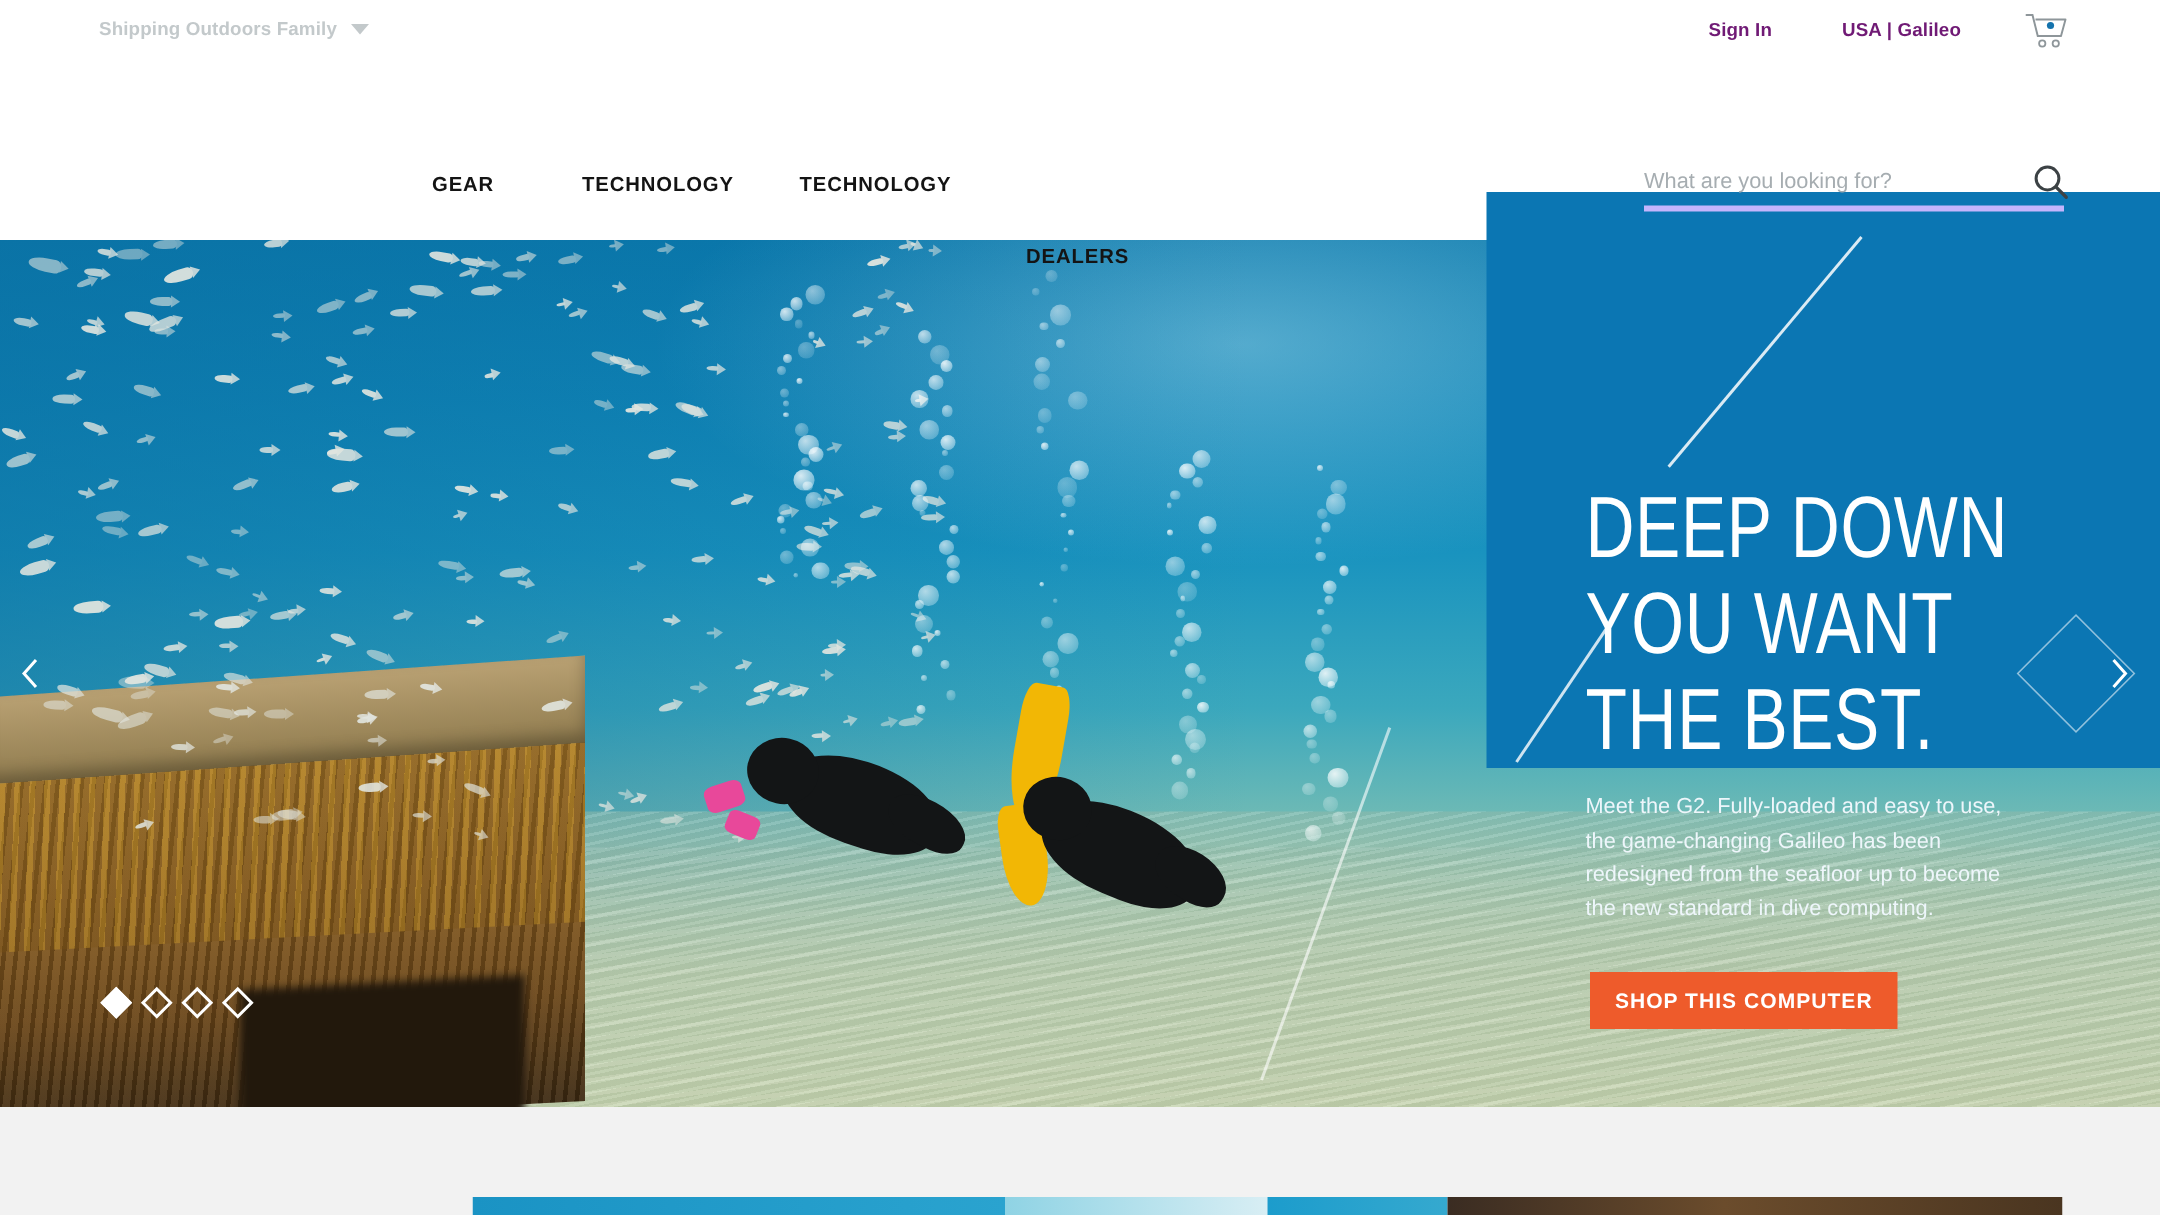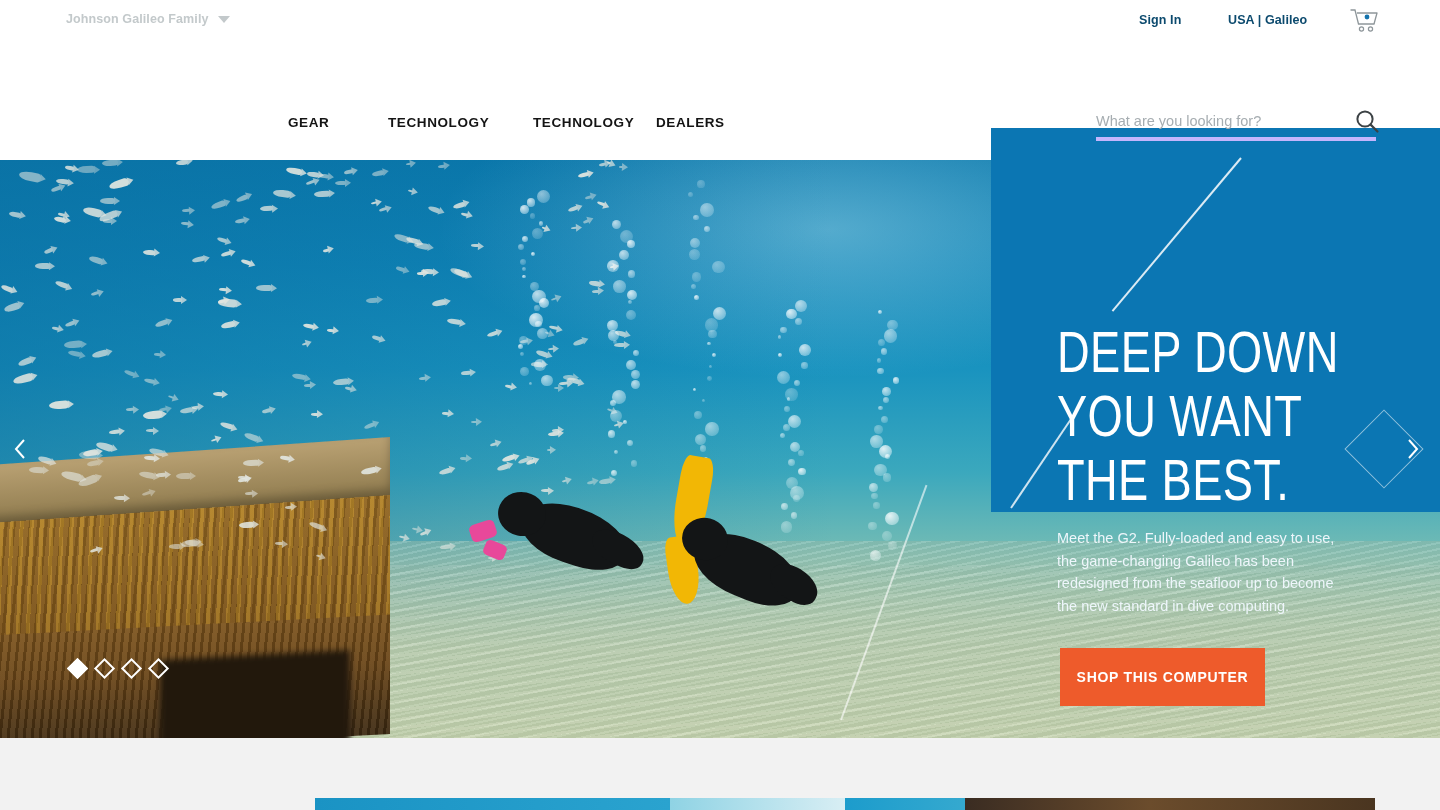--- a/index.html
+++ b/index.html
@@ -21,21 +21,21 @@
     display:flex; align-items:center; gap:9px;
     font-size:12.5px; font-weight:700; letter-spacing:.1px;
     color:#c3c9cb; cursor:pointer;
   }
   .caret-down {
     width:0; height:0;
     border-left:6px solid transparent; border-right:6px solid transparent;
     border-top:7px solid #c3c9cb;
   }
   .util-link {
-    font-size:12.5px; font-weight:700; color:#0c4a6e;
+    font-size:12.5px; font-weight:700; color:#701a75;
     cursor:pointer; letter-spacing:.1px; white-space:nowrap;
   }
   .util-signin { position:absolute; left:1139px; top:13px; }
   .util-locale { position:absolute; left:1228px; top:13px; }
   .cart-wrap { position:absolute; left:1349px; top:8px; width:30px; height:26px; cursor:pointer; }
 
   
   .main-header {
     position:absolute; top:40px; left:0; width:1440px; height:88px;
     background:#ffffff; z-index:30;
@@ -52,21 +52,21 @@
     color:#6d7578; font-family:"Liberation Sans", sans-serif;
   }
   .main-nav { position:absolute; left:288px; top:75px; display:flex; }
   .nav-item {
     font-size:13.5px; font-weight:800; letter-spacing:.6px;
     color:#141414; cursor:pointer; white-space:nowrap;
   }
   .nav-gear { position:absolute; left:0px; }
   .nav-tech { position:absolute; left:100px; }
   .nav-res  { position:absolute; left:245px; }
-  .nav-deal { position:absolute; left:368px; }
+  .nav-deal { position:absolute; left:396px;margin-top:48px; }
 
   .search-wrap {
     position:absolute; left:1096px; top:72px; width:280px;
     border-bottom:4px solid #c4b5fd; padding-bottom:7px;
   }
   .search-input {
     width:245px; border:none; outline:none;
     font-size:14.5px; color:#9aa2a6;
     font-family:"Liberation Sans", sans-serif; background:transparent;
   }
@@ -227,21 +227,21 @@
     font-family:"Liberation Sans Narrow","Liberation Sans", sans-serif;
     transform:scaleX(.78); transform-origin:left top;
     white-space:pre-line;
   }
   .hero-body {
     position:absolute; left:1057px; top:527px; width:290px; z-index:14;
     color:#eef6fb; font-size:14.5px; line-height:22.5px; font-weight:400;
   }
   .hero-cta {
     position:absolute; left:1060px; top:648px; z-index:15;
-    width:205px; height:58px; background:#ee5b2b; color:#ffffff;
+    width:205px; height:38px; background:#ee5b2b; color:#ffffff;
     border:none; cursor:pointer;
     font-size:14px; font-weight:800; letter-spacing:.7px;
     font-family:"Liberation Sans", sans-serif;
     display:flex; align-items:center; justify-content:center;text-align:right;
   }
 
   
   .below-section {
     position:absolute; top:738px; left:0; width:1440px; height:72px;
     background:#f2f2f2;
@@ -256,21 +256,21 @@
   .card-c { width:120px; background:linear-gradient(to right,#1c9ccc,#35a9cf); }
   .card-d { width:410px; background:linear-gradient(to right,#3a2c22,#6b4c2c 45%,#4a3520); }
 </style>
 </head>
 <body>
 
 <div class="page">
 
   <div class="utility-bar">
     <div class="jo-family">
-      <span>Johnson Galileo Family</span>
+      <span>Shipping Outdoors Family</span>
       <span class="caret-down"></span>
     </div>
 
     <div class="util-link util-signin">Sign In</div>
     <div class="util-link util-locale">USA | Galileo</div>
 
     <div class="cart-wrap">
       <svg width="30" height="26" viewBox="0 0 30 26">
         <path d="M2,2 L6,2 L9.5,16 L25,16" fill="none" stroke="#8e969a" stroke-width="1.3" stroke-linecap="round"></path>
         <path d="M8,5 L28,5 L25,16" fill="none" stroke="#8e969a" stroke-width="1.3" stroke-linejoin="round"></path>

